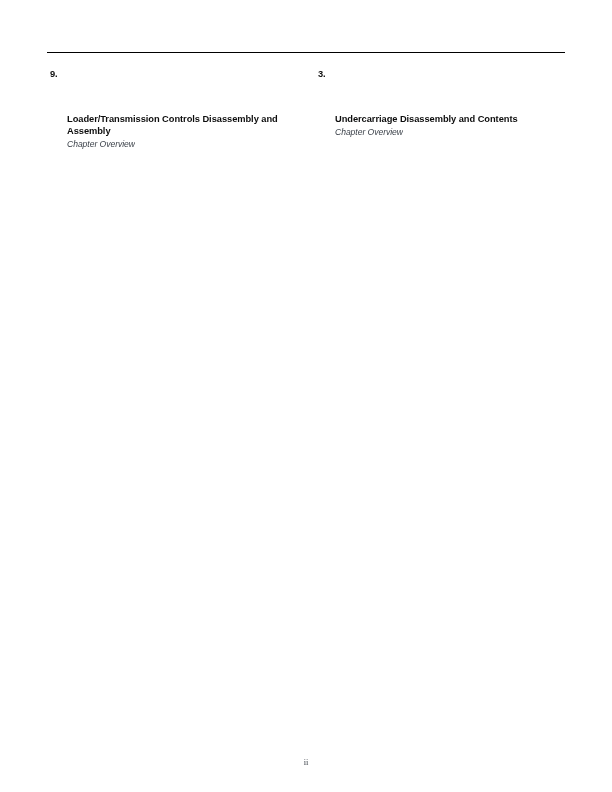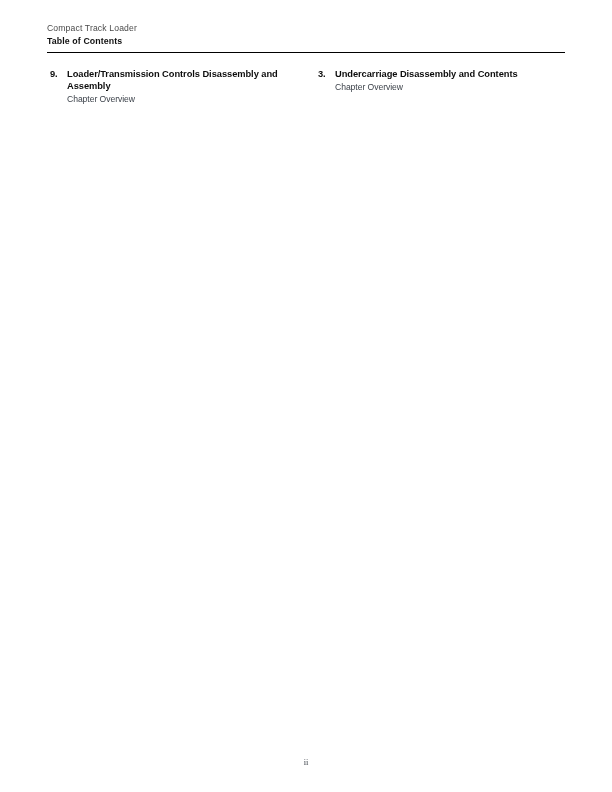--- a/index.html
+++ b/index.html
@@ -67,38 +67,40 @@
     line-height: 12.2px;
     letter-spacing: -0.05px;
     margin-bottom: 1.5px;
   }
   .chapter-num {
     width: 17px;
     flex: 0 0 17px;
   }
   .chapter-title {
     flex: 1 1 auto;
+    margin-top: 45px;
   }
 
   .entries { }
 
   .entry {
     display: flex;
     align-items: baseline;
     font-size: 8.6px;
     color: #3c424a;
     line-height: 11.55px;
     letter-spacing: -0.05px;
     white-space: nowrap;
   }
   .entry .label {
     white-space: pre;
     flex: 0 0 auto;
     max-width: 100%;
     overflow: hidden;
+    font-style: italic;
   }
   .entry .dots {
     flex: 1 1 auto;
     overflow: hidden;
     white-space: nowrap;
     color: #7d838b;
     letter-spacing: 0.6px;
     font-size: 8.2px;
     margin: 0 0.5px;
     min-width: 0;
@@ -120,24 +122,20 @@
     font-size: 8.4px;
     color: #3c424a;
     font-family: "Liberation Serif", serif;
   }
 </style>
 </head>
 <body>
 
 <div class="page">
 
-  <div class="header">
-    <div class="header-line1">Compact Track Loader</div>
-    <div class="header-line2">Table of Contents</div>
-  </div>
   <div class="header-rule"></div>
 
   <div class="columns">
     <div class="col col-left" id="col-left">
         <div class="chapter">
           <div class="chapter-head">
             <span class="chapter-num">9.</span>
             <span class="chapter-title">Loader/Transmission Controls Disassembly and Assembly</span>
           </div>
           <div class="entries">

